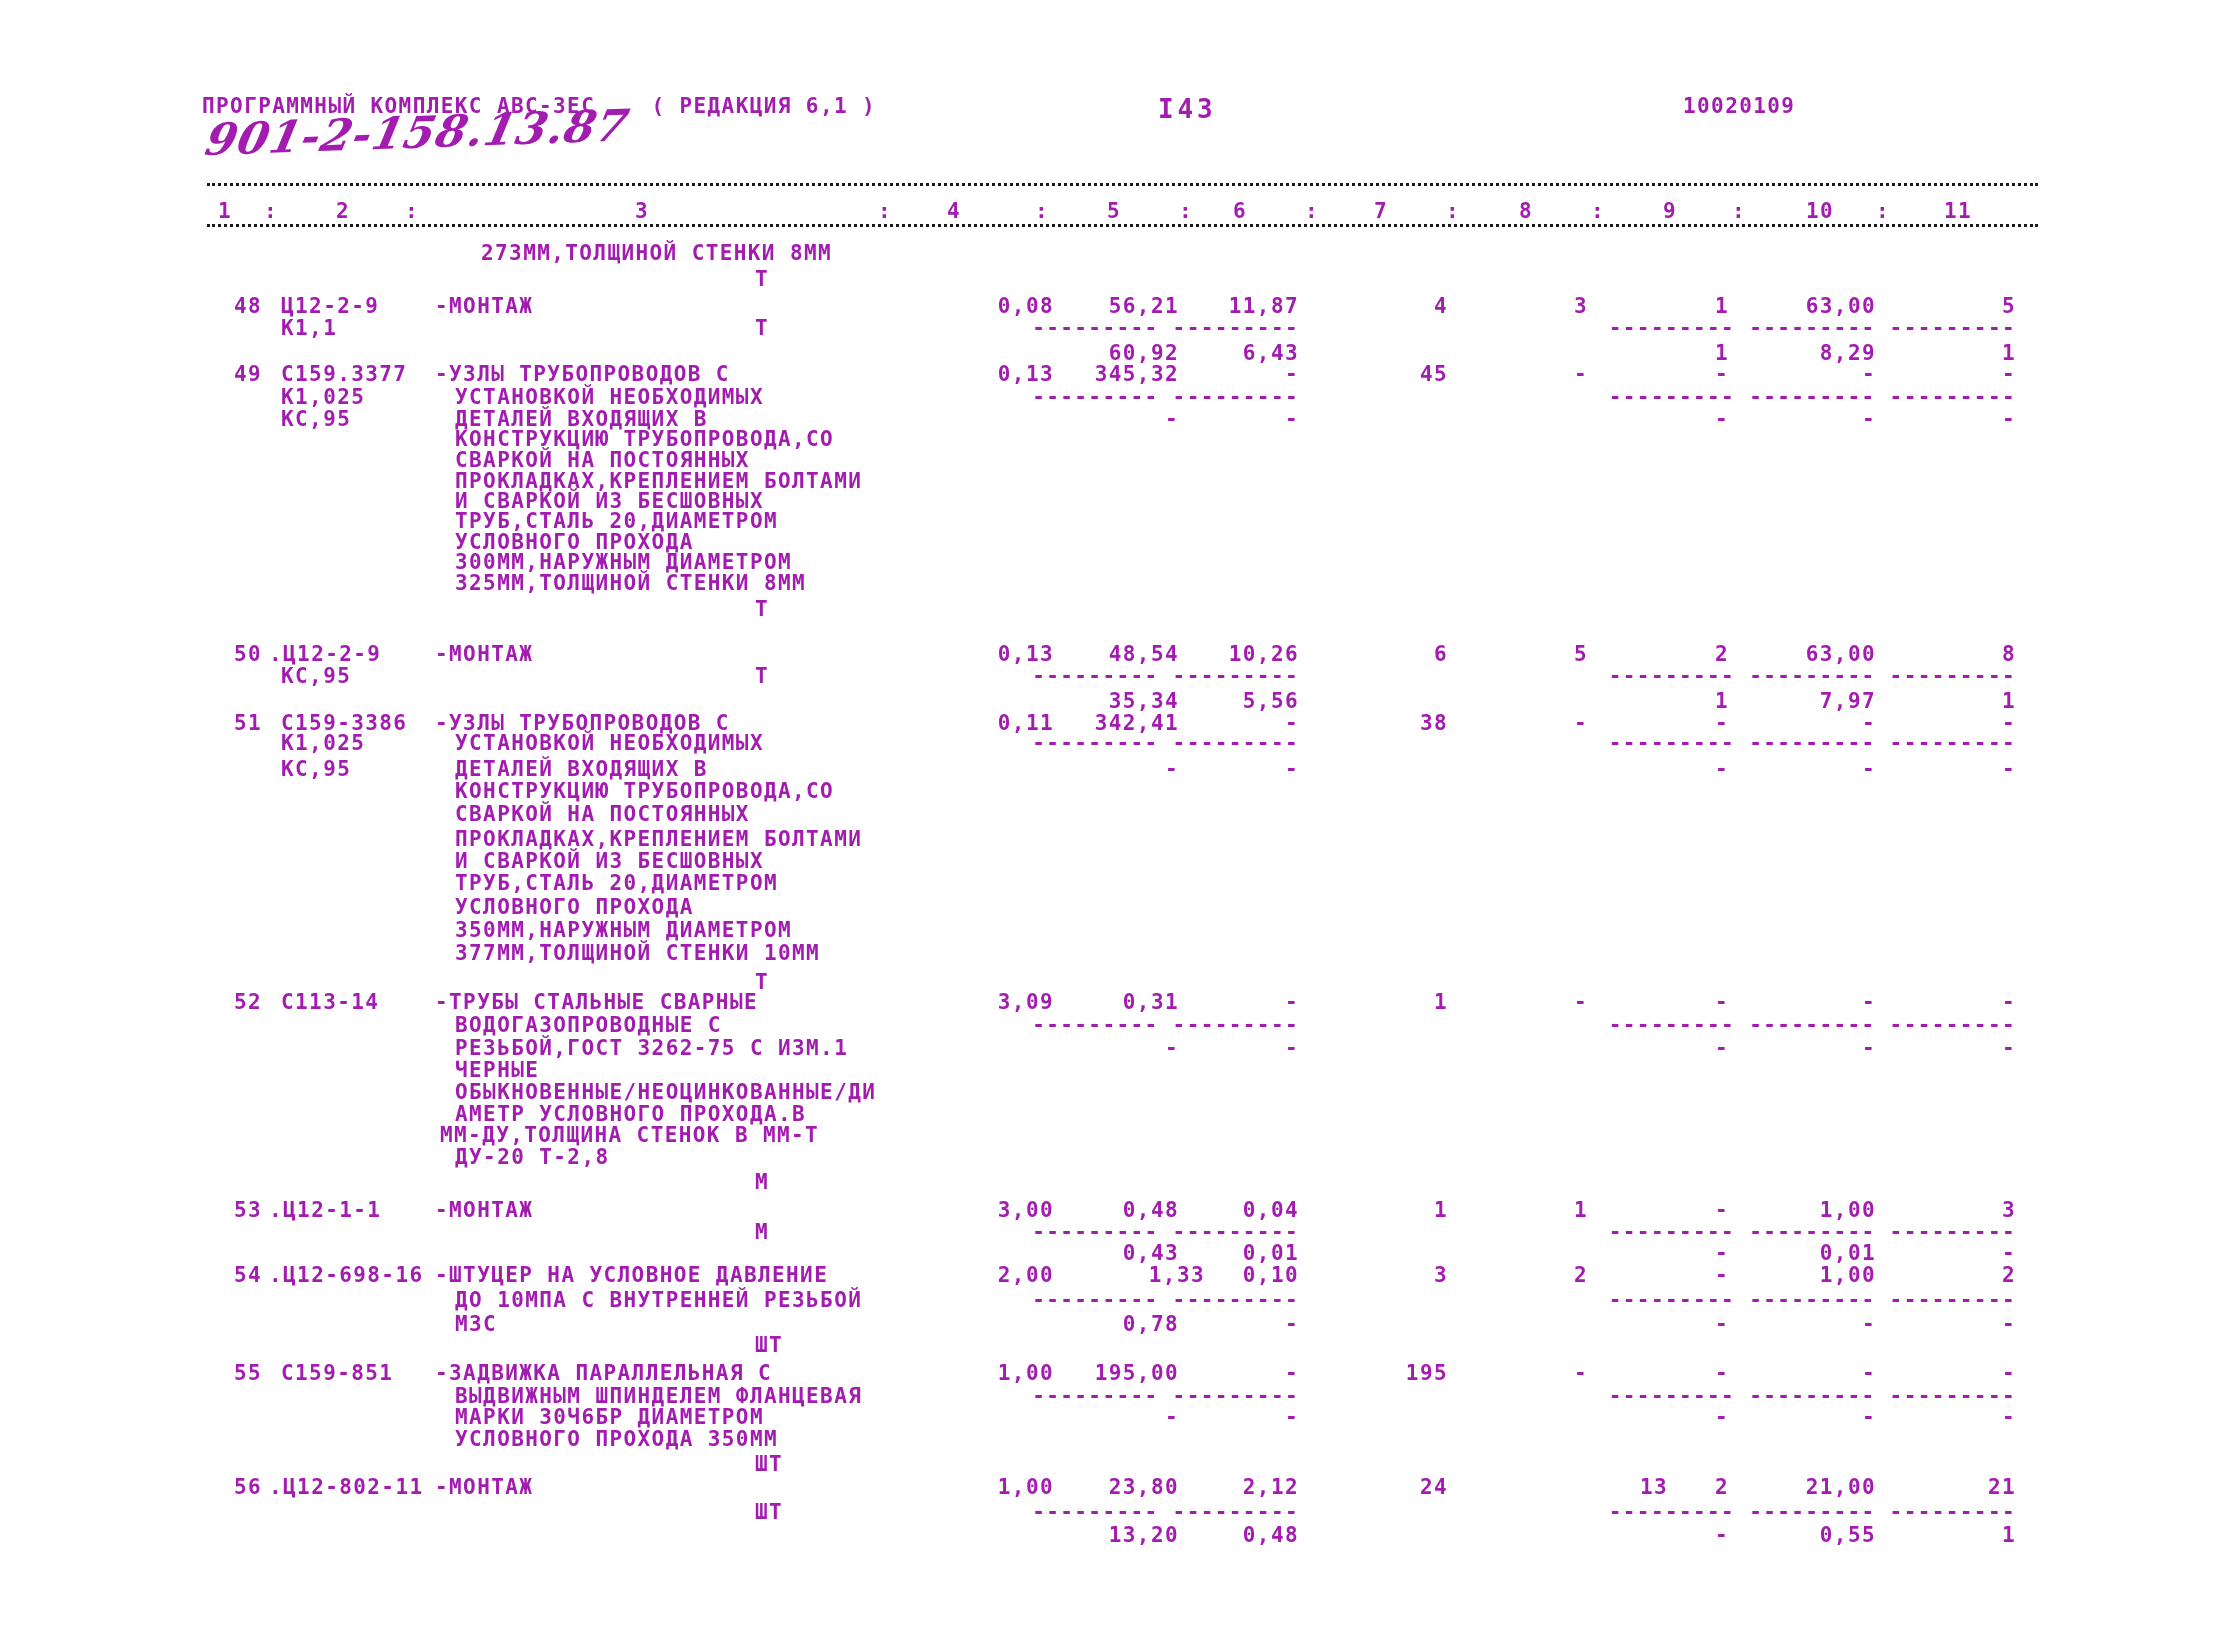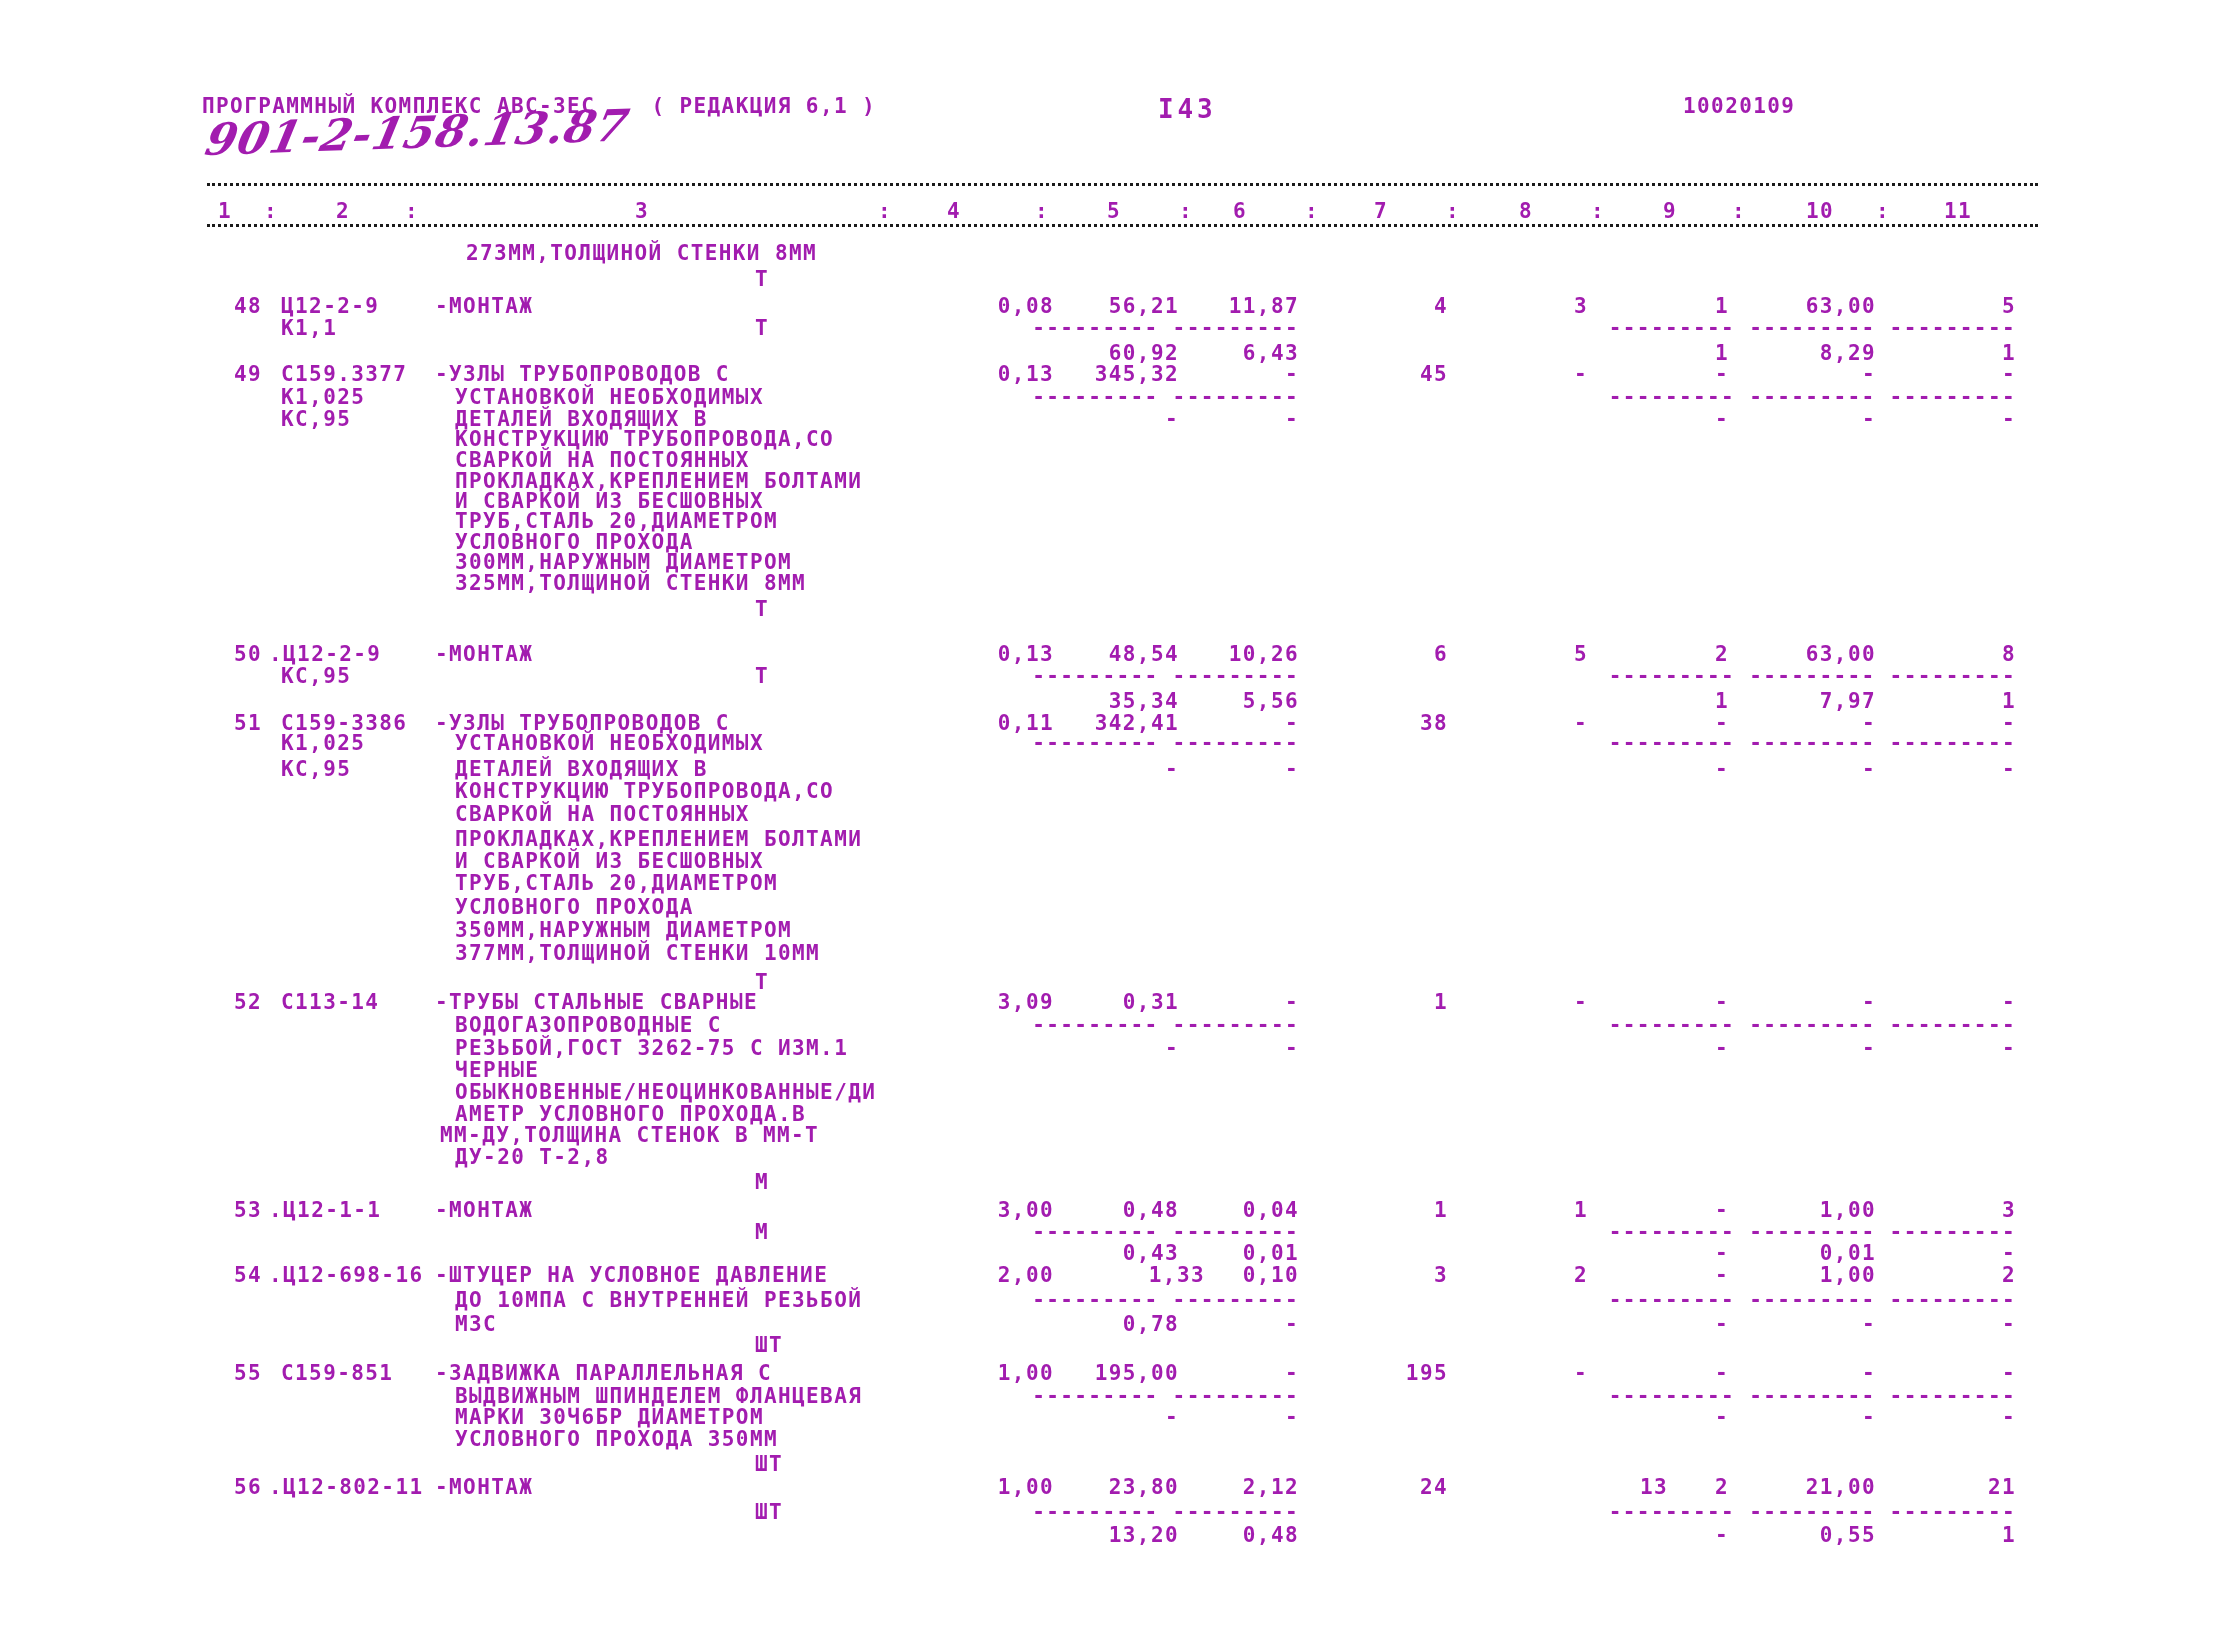--- a/index.html
+++ b/index.html
@@ -55,21 +55,21 @@
     <span class="colnum" style="left:1598px">:</span>
     <span class="colnum" style="left:1670px">9</span>
     <span class="colnum" style="left:1739px">:</span>
     <span class="colnum" style="left:1820px">10</span>
     <span class="colnum" style="left:1883px">:</span>
     <span class="colnum" style="left:1958px">11</span>
   </div>
   <div class="ruler" style="top:224px"></div>
 
   <div class="ln" style="top:241px">
-    <span style="left:466px">273ММ,ТОЛЩИНОЙ СТЕНКИ 8ММ</span>
+    <span style="left:481px">273ММ,ТОЛЩИНОЙ СТЕНКИ 8ММ</span>
   </div>
   <div class="ln" style="top:267px">
     <span style="left:755px">Т</span>
   </div>
 
   <div class="ln" style="top:294px">
     <span style="left:234px">48</span>
     <span style="left:281px">Ц12-2-9</span>
     <span style="left:435px">-МОНТАЖ</span>
     <span class="cr" style="left:1054px">0,08</span>

